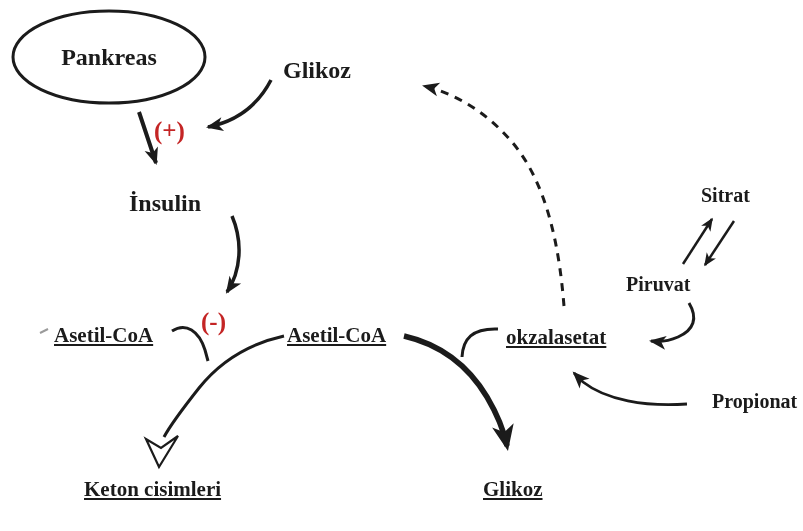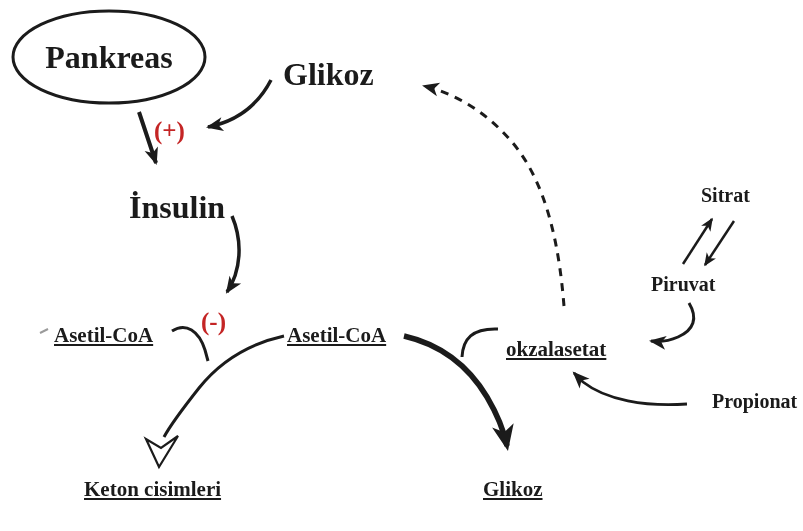--- a/index.html
+++ b/index.html
@@ -18,21 +18,21 @@
     margin:0 auto;
   }
   #arrow-layer{position:absolute;left:0;top:0;width:803px;height:531px;}
   .lbl{
     position:absolute;
     font-weight:bold;
     white-space:nowrap;
     line-height:1;
     color:var(--ink);
   }
-  .lbl.big{font-size:32px;}
+  .lbl.big{font-size:24px;}
   .lbl.med{font-size:21px;text-decoration:underline;}
   .lbl.sm{font-size:20px;}
   .lbl.sign{font-size:25px;color:var(--accent);}
   #pankreas-node{
     position:absolute;left:12px;top:10px;width:194px;height:94px;
     display:flex;align-items:center;justify-content:center;
   }
 </style>
 </head>
 <body>
@@ -91,25 +91,25 @@
   <span class="lbl big" style="left:129px;top:191px;">İnsulin</span>
 
   <span class="lbl sign" style="left:154px;top:118px;">(+)</span>
 
   <span class="lbl sign" style="left:201px;top:309px;">(-)</span>
 
   <span class="lbl med" style="left:54px;top:325px;">Asetil-CoA</span>
 
   <span class="lbl med" style="left:287px;top:325px;">Asetil-CoA</span>
 
-  <span class="lbl med" style="left:506px;top:327px;margin-top:12px;">okzalasetat</span>
+  <span class="lbl med" style="left:506px;top:327px;">okzalasetat</span>
 
   <span class="lbl sm" style="left:701px;top:185px;">Sitrat</span>
 
-  <span class="lbl sm" style="left:651px;top:274px;">Piruvat</span>
+  <span class="lbl sm" style="left:626px;top:274px;">Piruvat</span>
 
   <span class="lbl sm" style="left:688px;top:391px;margin-left:24px;">Propionat</span>
 
   <span class="lbl med" style="left:84px;top:479px;">Keton cisimleri</span>
 
   <span class="lbl med" style="left:483px;top:479px;">Glikoz</span>
 
 </div>
 
 </body></html>

